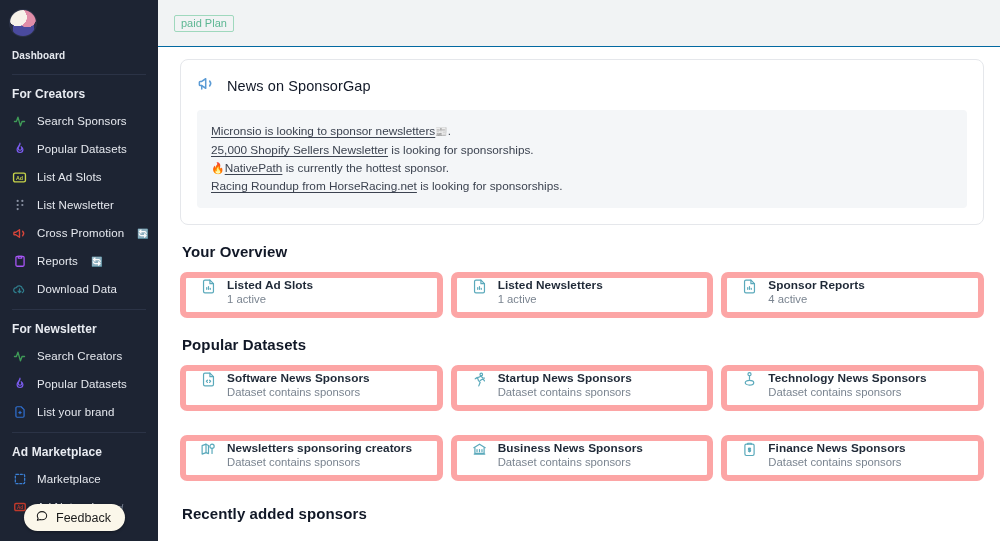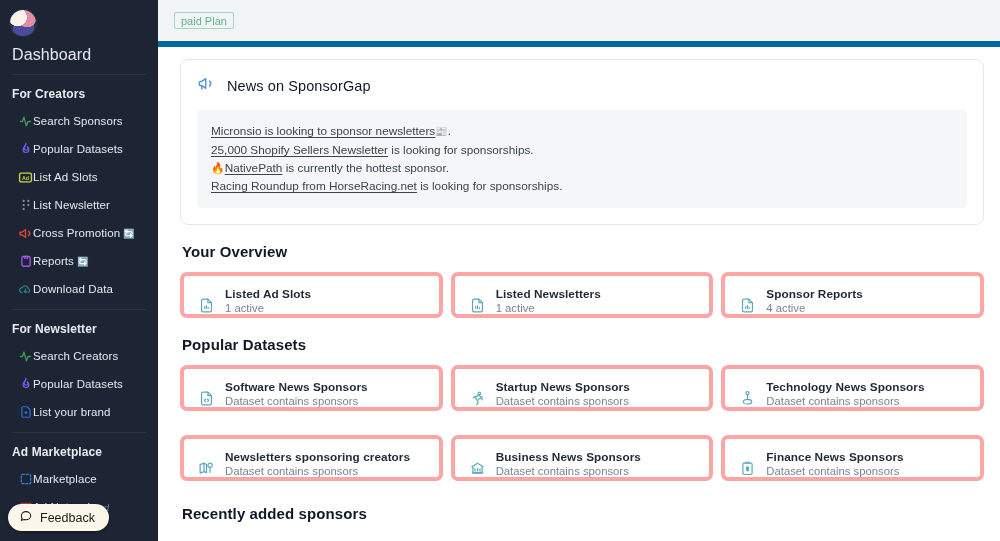--- a/index.html
+++ b/index.html
@@ -44,21 +44,21 @@
       #2b2f45;
     box-shadow: 0 0 0 1px #2b3246;
   }
 
   .nav-item {
     display: flex;
     align-items: center;
     height: 28px;
     padding: 0 12px;
     cursor: pointer;
-    margin-left: 6px;
+    gap: 10px;
   }
 
   .nav-item .nav-icon {
     width: 15px;
     height: 15px;
     flex: 0 0 15px;
     display: flex;
     align-items: center;
     justify-content: center;
   }
@@ -96,28 +96,28 @@
     margin: 6px 12px;
   }
 
   .dashboard-row {
     display: flex;
     align-items: center;
     height: 26px;
     padding: 0 12px;
     cursor: pointer;
   }
-  .dashboard-row .nav-label { font-weight: normal; font-size: 16px; }
+  .dashboard-row .nav-label { font-weight: bold; font-size: 10px; }
 
   .emoji-suffix { font-size: 9.5px; margin-left: 3px; }
 
   
   .feedback-btn {
     position: absolute;
-    left: 8px;
+    left: 24px;
     bottom: 10px;
     height: 27px;
     padding: 0 14px 0 11px;
     background: #fbf7ea;
     border-radius: 14px;
     display: flex;
     align-items: center;
     gap: 7px;
     cursor: pointer;
     box-shadow: 0 1px 3px rgba(0,0,0,.35);
@@ -132,21 +132,21 @@
     flex: 1 1 auto;
     height: 541px;
     background: #ffffff;
     position: relative;
     overflow: hidden;
   }
 
   .topbar {
     height: 47px;
     background: #f1f3f4;
-    border-bottom: 6px solid #0369a1;
+    border-bottom: 1px solid #0369a1;
     display: flex;
     align-items: center;
     padding: 0 0 0 16px;
   }
 
   .plan-badge {
     display: inline-flex;
     align-items: center;
     height: 17px;
     padding: 0 6px;
@@ -212,26 +212,26 @@
   h2.sec.tight { margin-top: 18px; }
 
   
   .grid {
     display: grid;
     grid-template-columns: repeat(3, 1fr);
     gap: 8px;
     margin-bottom: 24px;
   }
   .card {
-    border: 4px solid #fca5a5;
+    border: 6px solid #fca5a5;
     border-radius: 7px;
     background: #fff;
     height: 46px;
     display: flex;
-    align-items: flex-end;
+    align-items: flex-start;
     gap: 10px;
     padding: 0 14px;
     cursor: pointer;
   }
   .card-ico {
     width: 17px;
     height: 17px;
     flex: 0 0 17px;
     display: flex;
     align-items: center;

